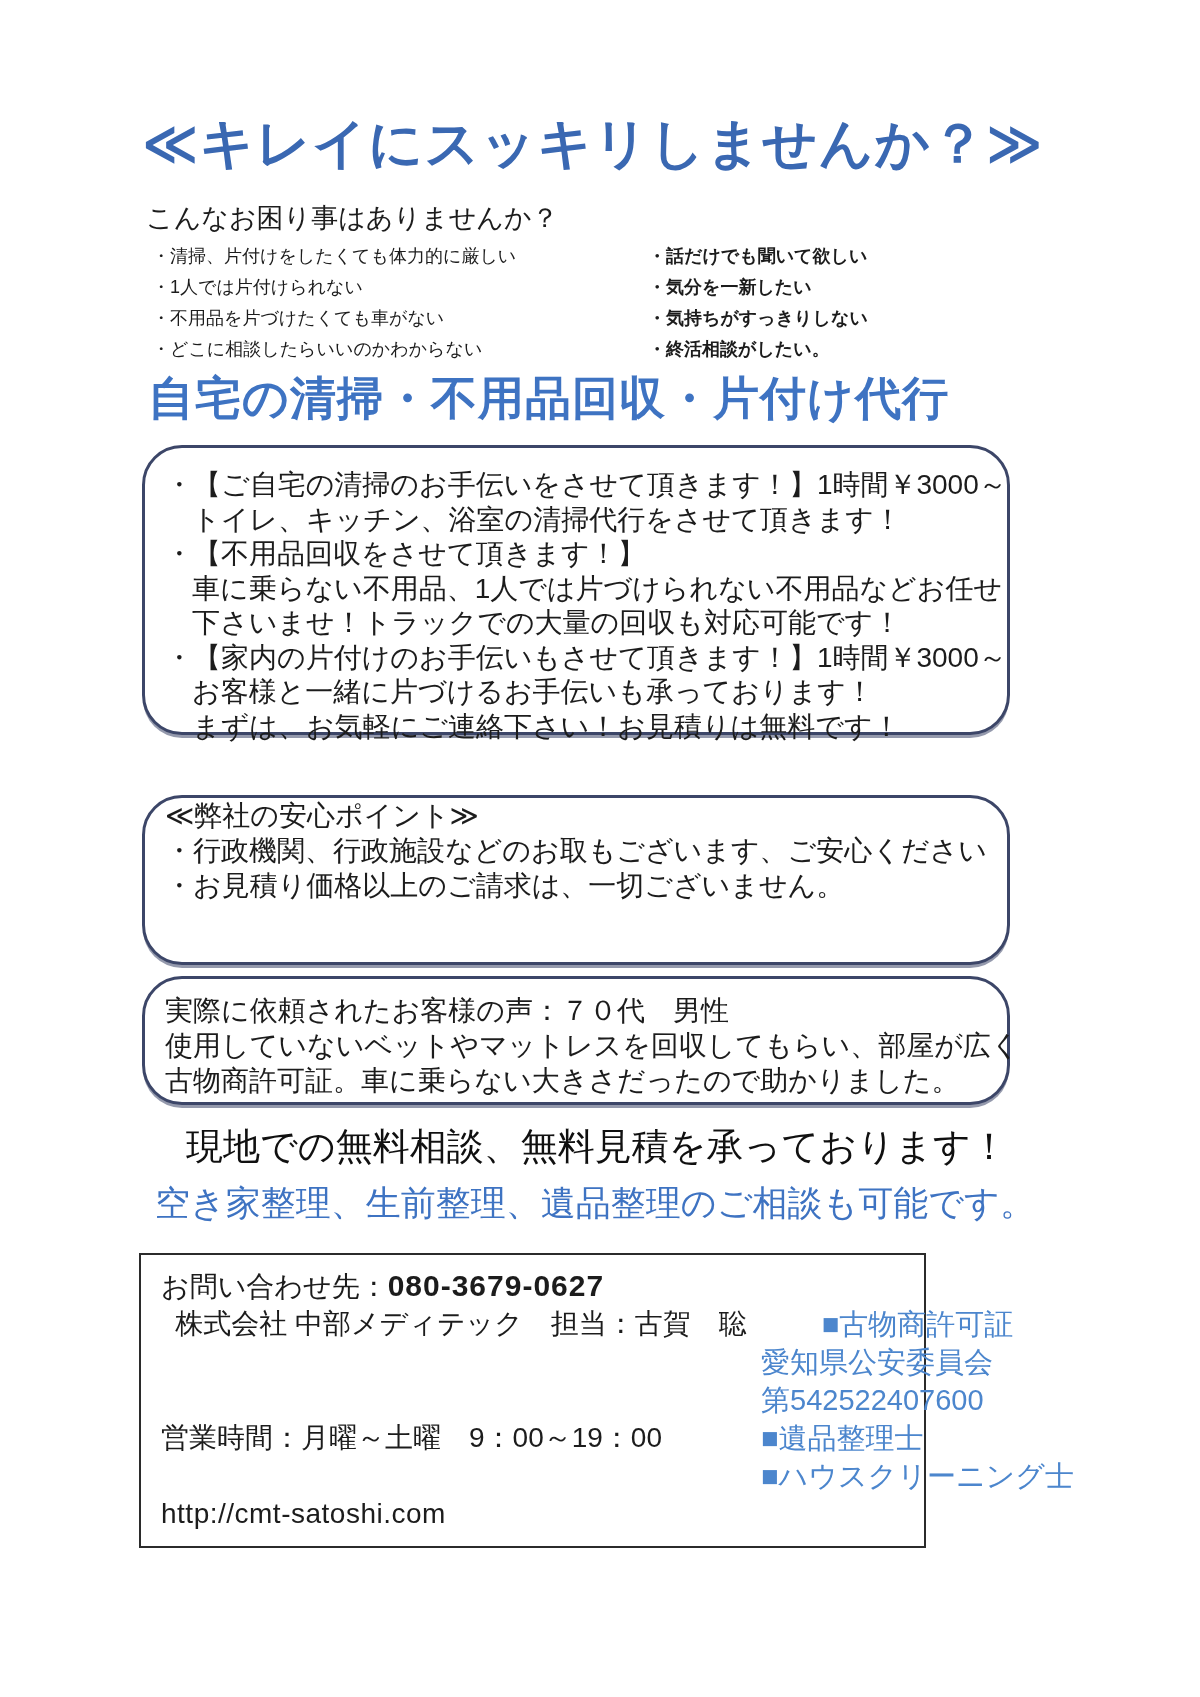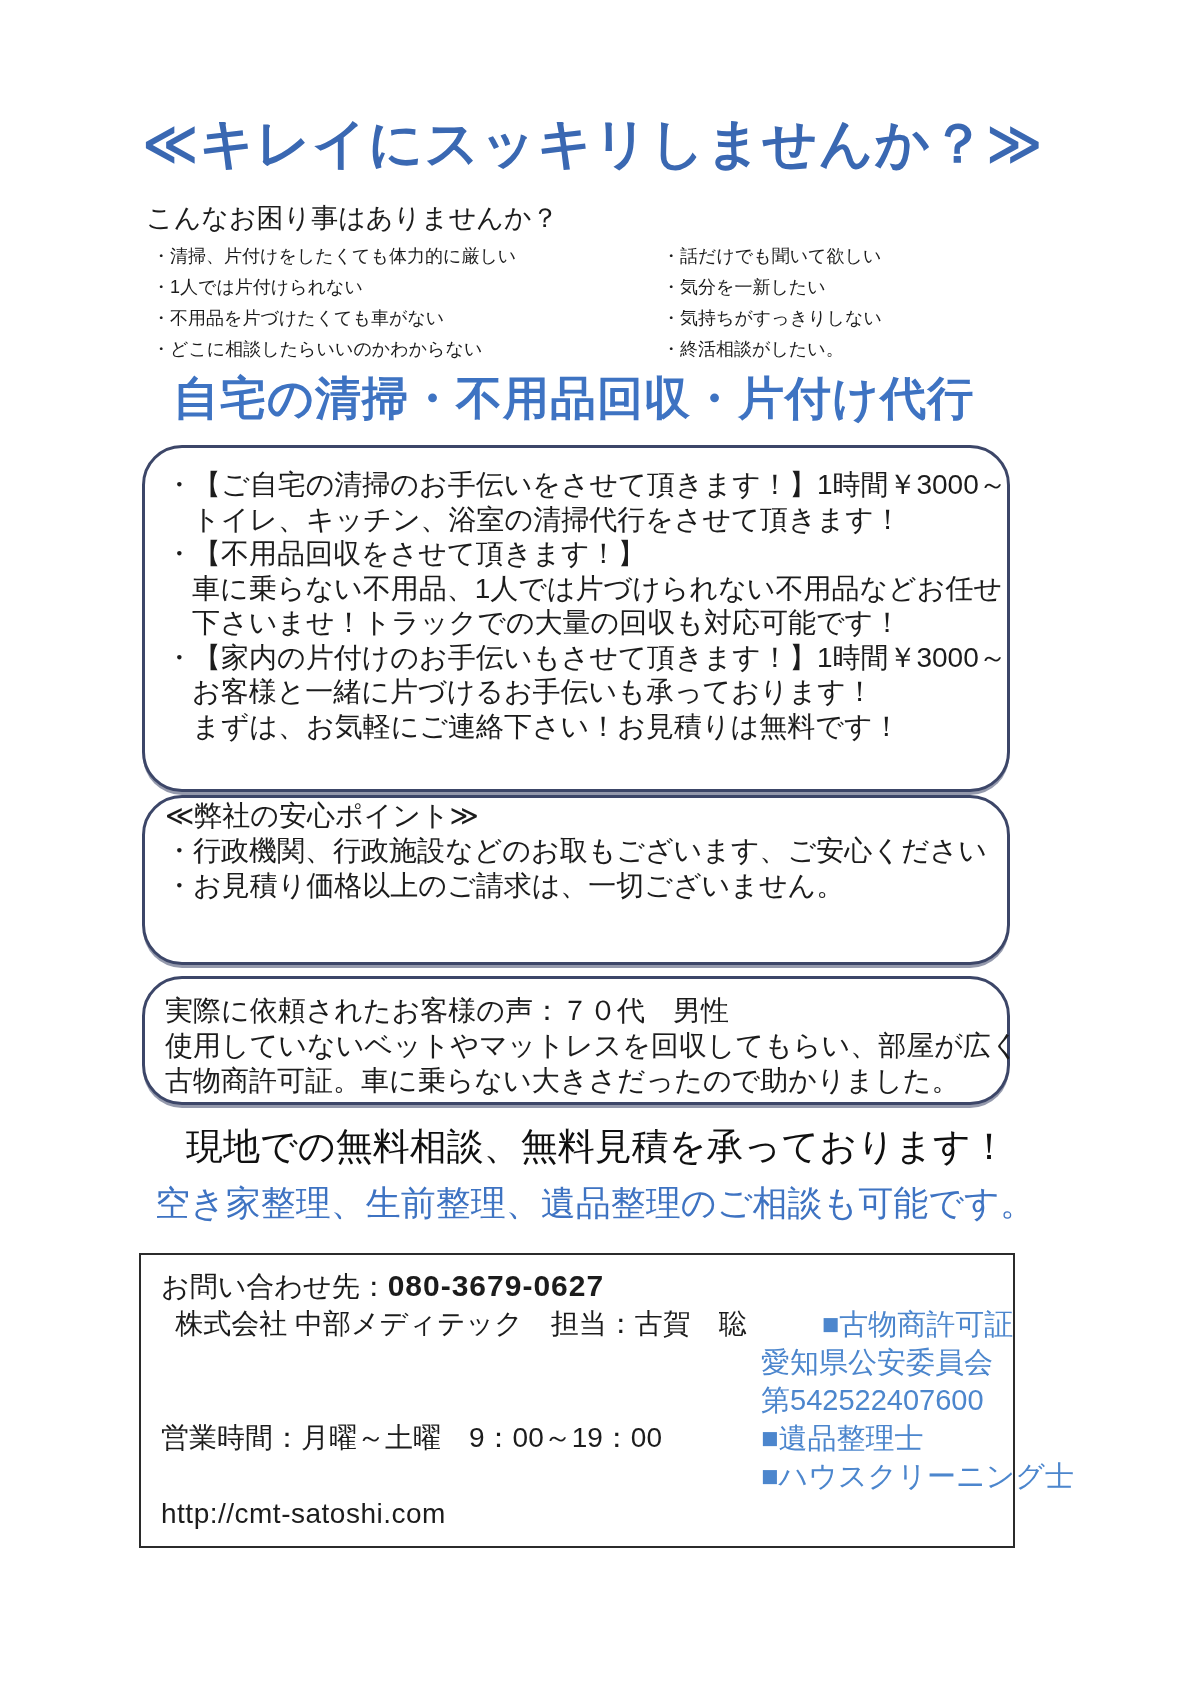--- a/index.html
+++ b/index.html
@@ -20,55 +20,55 @@
     white-space:nowrap;
   }
   .intro-heading{
     position:absolute; left:122px; top:200px;
     font-size:27px; white-space:nowrap;
   }
   .concern-list{
     position:absolute; top:241px; margin:0; padding:0; list-style:none;
   }
   .concern-list.left{left:128px;}
-  .concern-list.right{left:638px;}
+  .concern-list.right{left:624px;font-weight:bold;}
   .concern-list li{
     font-size:18px; line-height:31px; white-space:nowrap;
   }
   .service-heading{
-    position:absolute; left:149px; top:368px;
+    position:absolute; left:124px; top:368px;
     font-size:46px; font-weight:700; letter-spacing:1px;
     color:var(--heading-blue,#3e73c2); white-space:nowrap;
   }
   .bubble{
     position:absolute; left:118px; width:868px; box-sizing:border-box;
     border:3px solid var(--border-navy,#3c4668);
     border-radius:40px;
     box-shadow:0 4px 0 -1px rgba(60,70,104,.55);
     background:#fff;
     padding:14px 18px 0 20px;
   }
   .bubble p{margin:0; font-size:28px; line-height:34.5px; white-space:nowrap;}
-  .box-services{top:445px; height:347px; padding-top:20px;}
+  .box-services{top:445px; height:290px; padding-top:20px;}
   .box-services p.indent{padding-left:27px;}
   .box-points{top:795px; height:170px; padding-top:0;}
   .box-points p{line-height:35px;}
   .box-voice{top:976px; height:129px; }
   .box-voice p{line-height:35px;}
   .free-consult-text{
     position:absolute; left:162px; top:1122px;
     font-size:37px; color:#101010; white-space:nowrap;
   }
   .extra-services-text{
     position:absolute; left:131px; top:1180px;
     font-size:35px; color:var(--heading-blue,#3e73c2); white-space:nowrap;
   }
   .contact-box{
     position:absolute; left:115px; top:1253px;
-    width:876px; height:295px; box-sizing:border-box;
+    width:787px; height:295px; box-sizing:border-box;
     border:2px solid #2b2b2b;
     padding:12px 10px 0 20px;
     display:grid;
     grid-template-columns:600px 1fr;
     grid-auto-rows:38px;
     align-items:start;
   }
   .contact-box .cell{font-size:28px; line-height:38px; white-space:nowrap;}
   .contact-box .blue{color:var(--light-blue,#4c86cd); font-size:29px;}
   .phone-number{

